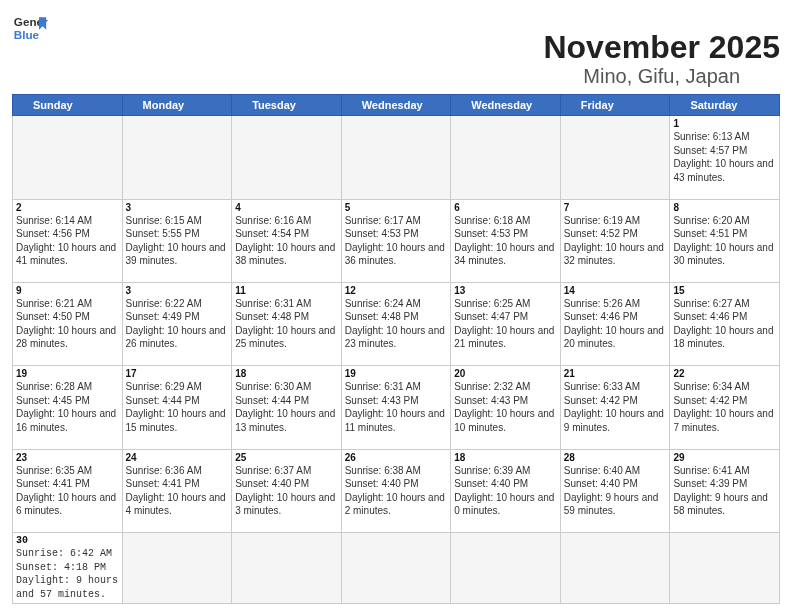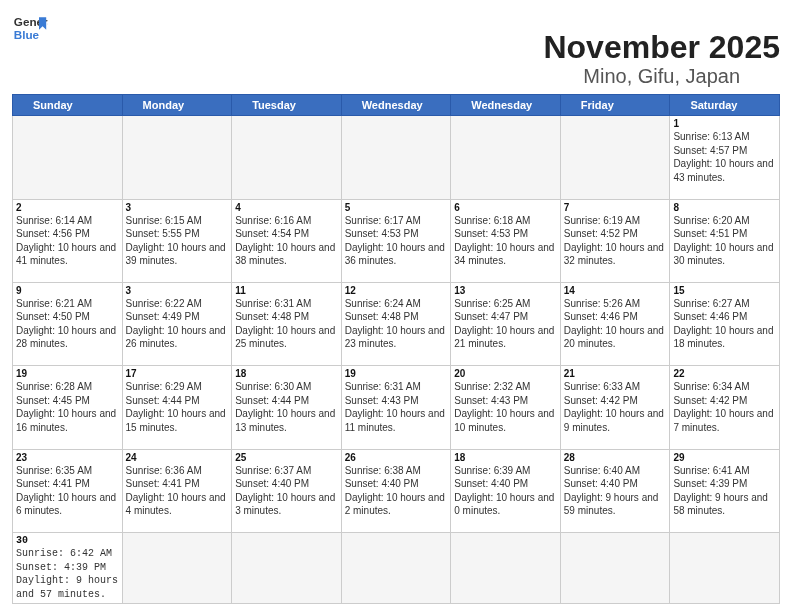--- a/index.html
+++ b/index.html
@@ -338,21 +338,21 @@
             <div class="day-info">Sunrise: 6:41 AM
 Sunset: 4:39 PM
 Daylight: 9 hours
 and 58 minutes.</div>
           </td>
         </tr>
         <tr class="last-row">
           <td>
             <span class="day-num">30</span>
             <div class="day-info">Sunrise: 6:42 AM
-Sunset: 4:39 PM
+Sunset: 4:18 PM
 Daylight: 9 hours
 and 57 minutes.</div>
           </td>
           <td class="empty"></td>
           <td class="empty"></td>
           <td class="empty"></td>
           <td class="empty"></td>
           <td class="empty"></td>
           <td class="empty"></td>
         </tr>

